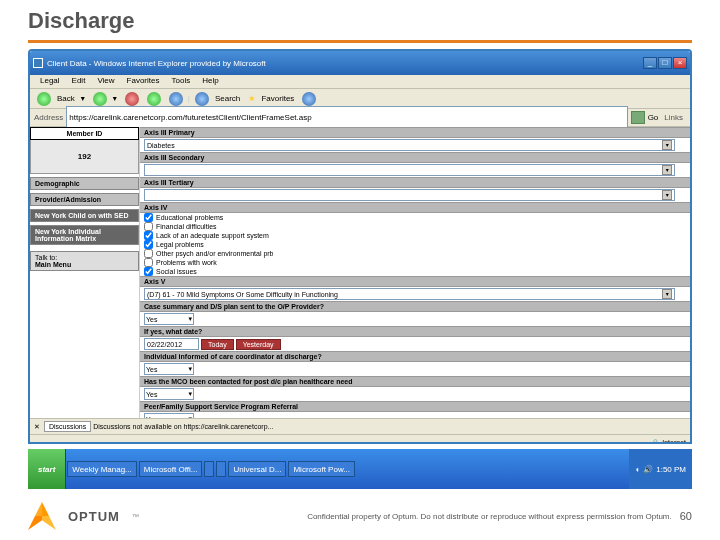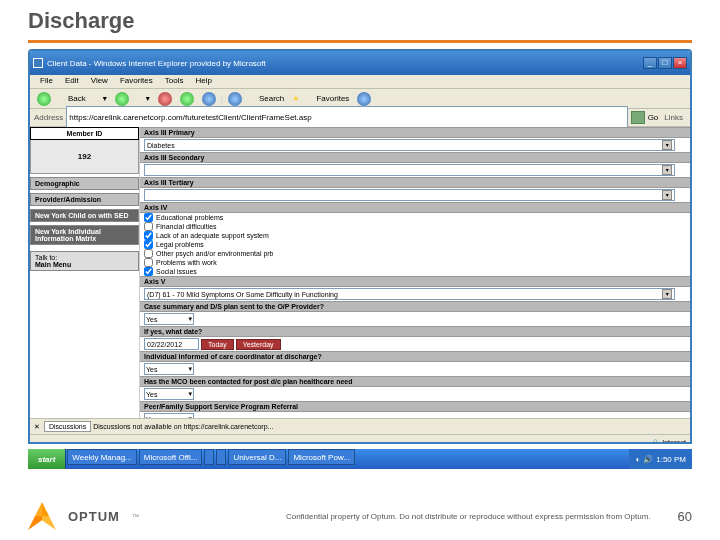--- a/index.html
+++ b/index.html
@@ -8,21 +8,21 @@
 .title-underline{height:3px;background:#e67e22;margin:2px 28px 6px 28px}
 .ie-window{border:2px solid #3a7dbd;border-radius:4px 4px 0 0;margin:0 28px;width:664px;height:395px;overflow:hidden;font-size:8px;position:relative;background:#fff}
 .titlebar{background:linear-gradient(#4a90d9,#2565b5);height:24px;color:#fff;display:flex;align-items:center;padding:0 3px}
 .titlebar .ie-icon{width:10px;height:10px;background:#3a7dbd;border:1px solid #fff;margin-right:4px}
 .win-controls{margin-left:auto;display:flex;gap:1px}
 .win-btn{width:14px;height:12px;background:linear-gradient(#6a9ed8,#3a7dbd);border:1px solid #1a5190;color:#fff;font-size:8px;text-align:center;line-height:10px}
 .win-btn.close{background:linear-gradient(#e88,#c33)}
 .menubar{background:#ece9d8;height:14px;display:flex;padding-left:4px;border-bottom:1px solid #c0c0b0}
 .menubar span{padding:1px 6px;font-size:8px}
 .toolbar{background:#ece9d8;height:20px;display:flex;align-items:center;padding:0 4px;border-bottom:1px solid #c0c0b0;gap:2px}
-.tool-btn{display:flex;align-items:center;gap:17px;padding:1px 3px;font-size:8px}
+.tool-btn{display:flex;align-items:center;gap:6px;padding:1px 3px;font-size:8px}
 .tool-btn .circ{width:14px;height:14px;border-radius:50%;display:inline-block}
 .green{background:radial-gradient(#9f9,#3a3)}
 .red{background:radial-gradient(#f99,#a33)}
 .blue{background:radial-gradient(#9cf,#36a)}
 .addrbar{background:#ece9d8;height:18px;display:flex;align-items:center;padding:0 4px;border-bottom:1px solid #c0c0b0;gap:3px}
 .addrbar .label{font-size:8px;color:#555}
 .addrbar input{flex:1;height:24px;font-size:8px;border:1px solid #7f9db9;padding:0 2px}
 .go-btn{width:14px;height:13px;background:#7a7;border:1px solid #585}
 .links-label{font-size:8px;color:#555;padding:0 3px}
 .content{display:flex;height:calc(100% - 16px - 14px - 20px - 18px - 32px);background:#fff}
@@ -40,49 +40,49 @@
 .chk{display:flex;align-items:center;gap:3px;padding:0 4px;font-size:7px}
 .chk input{width:9px;height:9px}
 .date-row{display:flex;gap:2px;align-items:flex-end;padding:1px 4px}
 .date-input{width:55px;height:12px;border:1px solid #7f9db9;font-size:7px;padding:0 2px}
 .btn-red{background:#a33;color:#fff;font-size:7px;padding:1px 6px;border:1px solid #722}
 .small-select{width:50px;height:12px;border:1px solid #7f9db9;font-size:7px;display:flex;justify-content:space-between;align-items:center;padding:0 1px}
 .status-disc{background:#ece9d8;height:16px;display:flex;align-items:center;padding:0 4px;font-size:7px;border-top:1px solid #c0c0b0}
 .status-disc .tab{border:1px solid #999;padding:1px 4px;background:#fff;margin-right:2px}
 .statusbar{background:#ece9d8;height:16px;border-top:1px solid #c0c0b0;display:flex;align-items:center;font-size:7px;padding:0 4px}
 .statusbar .right{margin-left:auto;display:flex;gap:2px;align-items:center}
-.taskbar{position:absolute;left:28px;width:664px;height:20px;background:linear-gradient(#3a8de8,#245ec5);display:flex;font-size:8px;color:#fff}
+.taskbar{position:absolute;left:28px;width:664px;height:40px;background:linear-gradient(#3a8de8,#245ec5);display:flex;align-items:center;font-size:8px;color:#fff}
 .start-btn{background:linear-gradient(#6c6,#393);height:100%;display:flex;align-items:center;padding:0 10px;font-weight:bold;font-style:italic;border-right:1px solid #1a4190}
 .task-item{background:#3a7dd9;border:1px solid #1a5190;height:16px;margin:0 1px;padding:0 4px;display:flex;align-items:center;max-width:80px;overflow:hidden;white-space:nowrap}
 .systray{margin-left:auto;background:#2a6dc5;height:100%;padding:0 6px;display:flex;align-items:center;gap:3px}
 .logo-row{position:absolute;bottom:0;left:0;right:0;height:48px;display:flex;align-items:center;padding:0 28px}
 .logo{display:flex;align-items:center;gap:12px}
 .logo-shape{width:28px;height:28px;background:conic-gradient(#f90 0 25%,#fb3 25% 50%,#f80 50% 75%,#fa2 75%);clip-path:polygon(0 100%,50% 0,100% 100%,50% 65%)}
 .logo-text{font-size:13px;font-weight:bold;color:#555;letter-spacing:1px}
 .footer-text{margin-left:auto;font-size:8px;color:#555}
-.page-num{margin-left:27px;font-size:13px;color:#555}
+.page-num{margin-left:8px;font-size:11px;color:#555}
 </style>
 </head>
 <body>
 
 <div class="slide-title">Discharge</div>
 <div class="title-underline"></div>
 
 <div class="ie-window">
   <div class="titlebar">
     <span class="ie-icon"></span>
     <span>Client Data - Windows Internet Explorer provided by Microsoft</span>
     <div class="win-controls">
       <div class="win-btn">_</div>
       <div class="win-btn">□</div>
       <div class="win-btn close">×</div>
     </div>
   </div>
   <div class="menubar">
-    <span>File</span>
+    <span>Legal</span>
     <span>Edit</span>
     <span>View</span>
     <span>Favorites</span>
     <span>Tools</span>
     <span>Help</span>
   </div>
   <div class="toolbar">
     <div class="tool-btn"><span class="circ green"></span><span>Back</span>▾</div>
     <div class="tool-btn"><span class="circ green"></span>▾</div>
     <div class="tool-btn">

